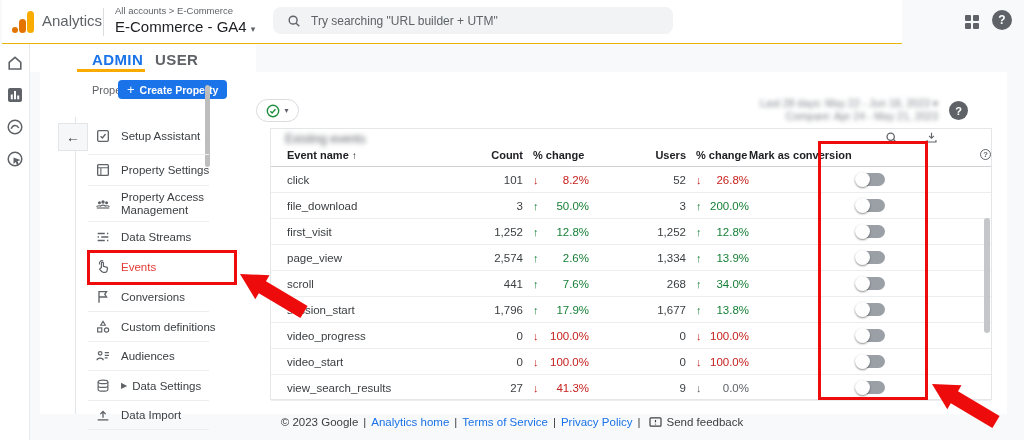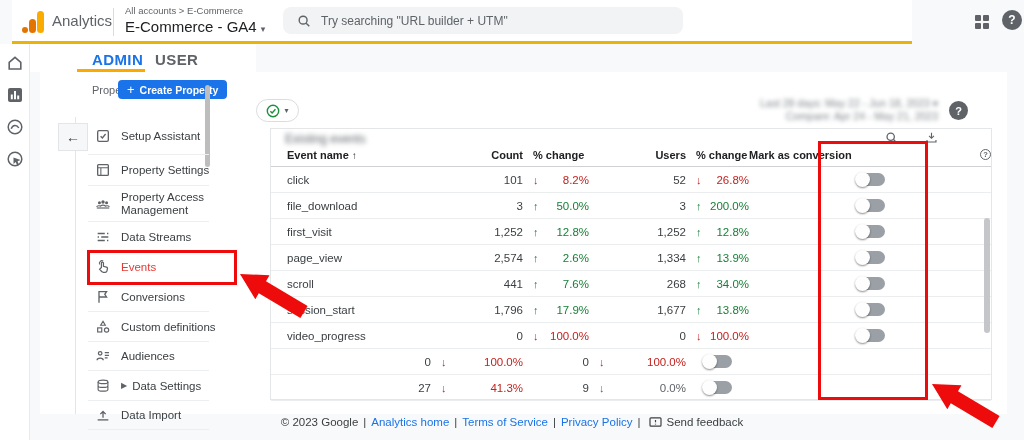--- a/index.html
+++ b/index.html
@@ -5,21 +5,21 @@
   * { margin:0; padding:0; box-sizing:border-box; }
   html,body { width:1024px; height:440px; }
   body {
     position:relative; overflow:hidden;
     background:#f8f9fa;
     font-family:"Liberation Sans", sans-serif;
     color:#3c4043; font-size:12px;
   }
 
   
-  .topbar { position:absolute; left:12px; top:0; width:900px; height:44px; background:#fff; border-bottom:3px solid #eab308; z-index:6; }
+  .topbar { position:absolute; left:2px; top:0; width:900px; height:44px; background:#fff; border-bottom:1px solid #eab308; z-index:6; }
   .ga-logo { position:absolute; left:10px; top:10px; width:24px; height:24px; }
   .ga-bar-tall { position:absolute; left:15px; top:1px; width:7px; height:22px; border-radius:3.5px; background:var(--amber,#f9ab00); }
   .ga-bar-mid  { position:absolute; left:7px; top:9px; width:7px; height:14px; border-radius:3.5px; background:#e37400; }
   .ga-dot      { position:absolute; left:0; top:17px; width:6px; height:6px; border-radius:50%; background:#e37400; }
   .app-name { position:absolute; left:40px; top:12px; font-size:15px; color:#5f6368; }
   .hdr-divider { position:absolute; left:101px; top:8px; width:1px; height:28px; background:#dadce0; }
   .crumb { position:absolute; left:113px; top:5px; font-size:9.5px; color:#5f6368; }
   .prop-title { position:absolute; left:113px; top:18px; font-size:15px; color:#202124; }
   .prop-caret { font-size:9px; color:#5f6368; margin-left:4px; }
   .search-pill { position:absolute; left:271px; top:7px; width:400px; height:27px; background:#f1f3f4; border-radius:8px; display:flex; align-items:center; padding-left:14px; gap:10px; }
@@ -407,37 +407,39 @@
           <span class="arr">↓</span>
           <span class="val">100.0%</span>
         </div>
         <div class="c-toggle">
           <div class="toggle">
             <div class="knob"></div>
           </div>
         </div>
       </div>
       <div class="trow tgrid">
+        <div class="c-name">video_start</div>
         <div class="c-num">0</div>
         <div class="chg down">
           <span class="arr">↓</span>
           <span class="val">100.0%</span>
         </div>
         <div class="c-num">0</div>
         <div class="chg down">
           <span class="arr">↓</span>
           <span class="val">100.0%</span>
         </div>
         <div class="c-toggle">
           <div class="toggle">
             <div class="knob"></div>
           </div>
         </div>
       </div>
       <div class="trow tgrid">
+        <div class="c-name">view_search_results</div>
         <div class="c-num">27</div>
         <div class="chg down">
           <span class="arr">↓</span>
           <span class="val">41.3%</span>
         </div>
         <div class="c-num">9</div>
         <div class="chg down neut">
           <span class="arr">↓</span>
           <span class="val">0.0%</span>
         </div>

